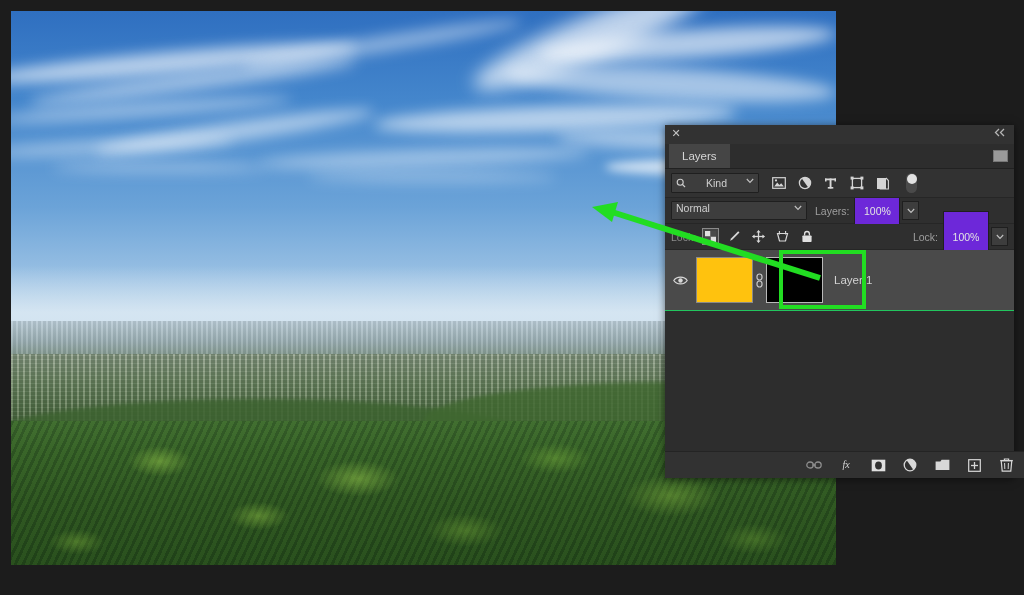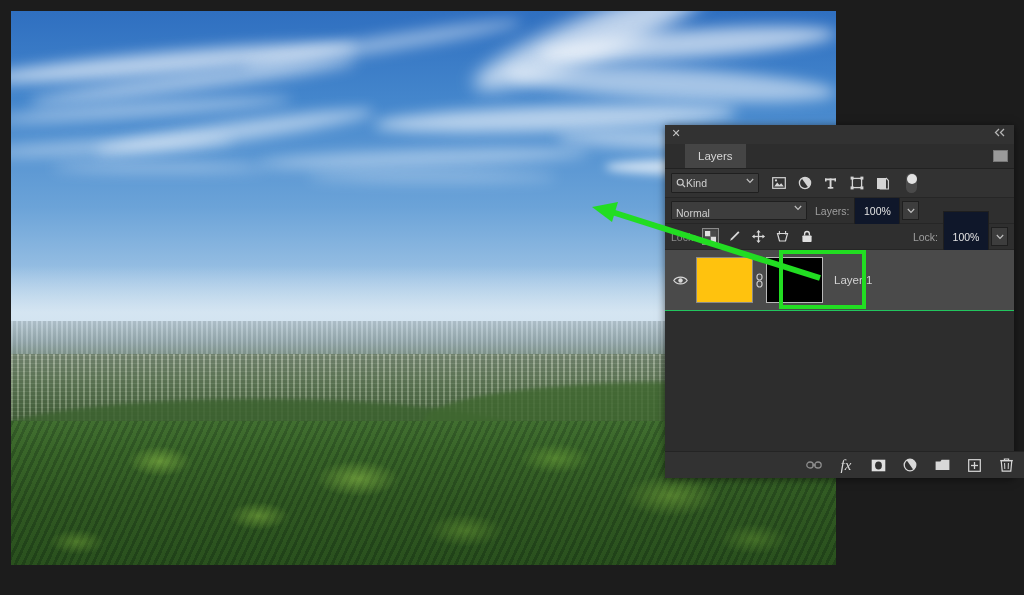--- a/index.html
+++ b/index.html
@@ -112,60 +112,60 @@
     color:#c5c5c5;font-size:11px;line-height:12px;text-align:center;cursor:pointer;
   }
   .collapse-ic{
     position:absolute;right:7px;top:3px;color:#b5b5b5;font-size:10px;line-height:11px;cursor:pointer;
     letter-spacing:-1px;
   }
   .tabrow{
     height:24px;background:#2d2d2d;position:relative;border-bottom:1px solid #212121;
   }
   .tab{
-    position:absolute;left:20px;top:0;height:24px;line-height:24px;
+    position:absolute;left:4px;top:0;height:24px;line-height:24px;
     padding:0 13px;background:#454545;color:#d6d6d6;font-size:11.5px;cursor:pointer;
   }
   .panel-menu{
     position:absolute;right:6px;top:6px;width:13px;height:10px;
     background:#9a9a9a;cursor:pointer;
     border:1px solid #777;
   }
 
   .filterrow{
     height:28px;background:#323232;position:relative;border-bottom:1px solid #262626;
     display:flex;align-items:center;padding:0 6px;
   }
   .kind-select{
     width:78px;height:18px;background:#3d3d3d;border:1px solid #1f1f1f;border-radius:1px;
-    display:flex;align-items:center;gap:0;padding:0 4px;color:#cfcfcf;font-size:10.5px;cursor:pointer;
+    display:flex;align-items:center;gap:20px;padding:0 4px;color:#cfcfcf;font-size:10.5px;cursor:pointer;
     position:relative;
   }
   .kind-select .chev{position:absolute;right:4px;top:4px;}
   .ficons{display:flex;align-items:center;gap:11px;margin-left:12px;}
   .ficon{width:15px;height:15px;display:flex;align-items:center;justify-content:center;cursor:pointer;color:#d4d4d4;}
   .toggle-pill{
     width:11px;height:20px;border-radius:6px;background:#4a4a4a;position:relative;cursor:pointer;margin-left:5px;
   }
   .toggle-pill:before{
     content:"";position:absolute;left:0.5px;top:0.5px;width:10px;height:10px;border-radius:50%;background:#e2e2e2;
   }
 
   .blendrow{
     height:25px;background:#2f2f2f;display:flex;align-items:center;padding:0 6px;
     border-bottom:1px solid #262626;
   }
   .blend-select{
     width:126px;height:17px;background:#3d3d3d;border:1px solid #1f1f1f;border-radius:1px;
-    display:flex;align-items:flex-end;padding:0 4px;color:#cfcfcf;font-size:10.5px;cursor:pointer;position:relative;
+    display:flex;align-items:flex-start;padding:0 4px;color:#cfcfcf;font-size:10.5px;cursor:pointer;position:relative;
   }
   .blend-select .chev{position:absolute;right:4px;top:3px;}
   .lbl{color:#9f9f9f;font-size:10.5px;margin-left:8px;}
   .numfield{
-    margin-left:5px;height:17px;min-width:36px;background:#0f172a;border:1px solid #1f1f1f;
+    margin-left:5px;height:17px;min-width:36px;background:#6d28d9;border:1px solid #1f1f1f;
     color:#e3e3e3;font-size:10.5px;display:flex;align-items:center;justify-content:center;cursor:text;padding:16px 4px;
   }
   .numchev{
     margin-left:2px;height:17px;width:15px;background:#3d3d3d;border:1px solid #1f1f1f;
     display:flex;align-items:center;justify-content:center;cursor:pointer;
   }
 
   .lockrow{
     height:25px;background:#2f2f2f;display:flex;align-items:center;padding:0 6px;
     border-bottom:1px solid #262626;position:relative;
@@ -411,21 +411,21 @@
 
     <div class="panel-bottom">
       <div class="bic dim">
         <svg width="16" height="10" viewBox="0 0 16 10">
           <rect x="0.8" y="2" width="6.5" height="6" rx="3.2" fill="none" stroke="#8d8d8d" stroke-width="1.3"></rect>
           <rect x="8.7" y="2" width="6.5" height="6" rx="3.2" fill="none" stroke="#8d8d8d" stroke-width="1.3"></rect>
           <line x1="6" y1="5" x2="10" y2="5" stroke="#8d8d8d" stroke-width="1.3"></line>
         </svg>
       </div>
       <div class="bic">
-        <span style="font-family:'Liberation Serif',serif;font-style:italic;font-size:15px;color:#d8d8d8;line-height:1;">fx</span>
+        <span style="font-family:'Liberation Serif',serif;font-style:italic;font-size:10px;color:#d8d8d8;line-height:1;">fx</span>
       </div>
       <div class="bic">
         <svg width="15" height="13" viewBox="0 0 15 13">
           <rect x="0.7" y="0.7" width="13.6" height="11.6" fill="#e0e0e0"></rect>
           <ellipse cx="7.5" cy="6.5" rx="3.4" ry="4" fill="#323232"></ellipse>
         </svg>
       </div>
       <div class="bic">
         <svg width="14" height="14" viewBox="0 0 14 14">
           <circle cx="7" cy="7" r="5.8" fill="none" stroke="#d8d8d8" stroke-width="1.3"></circle>

